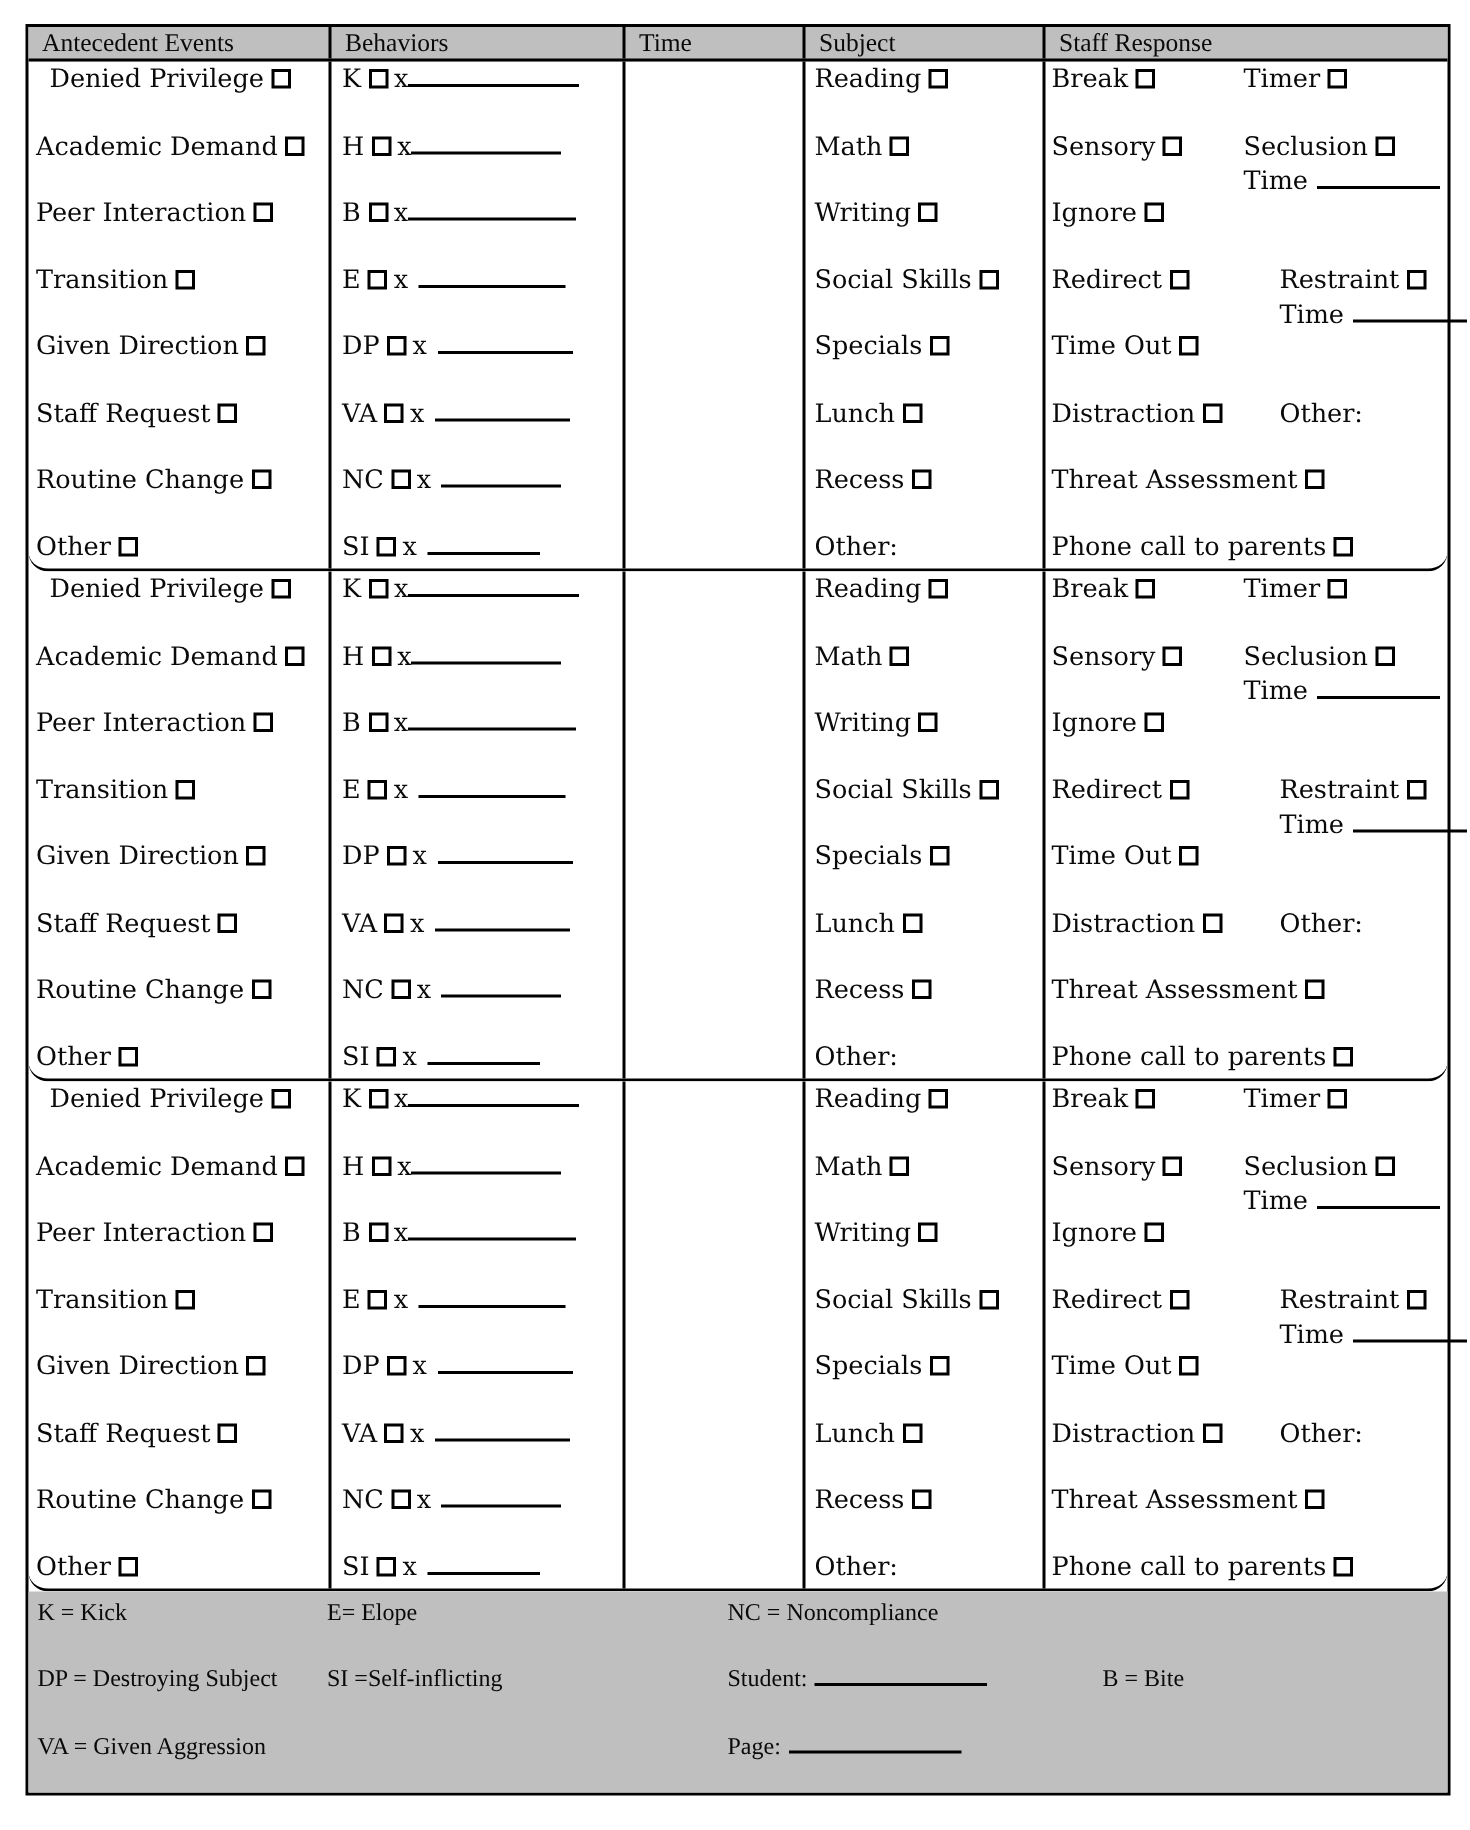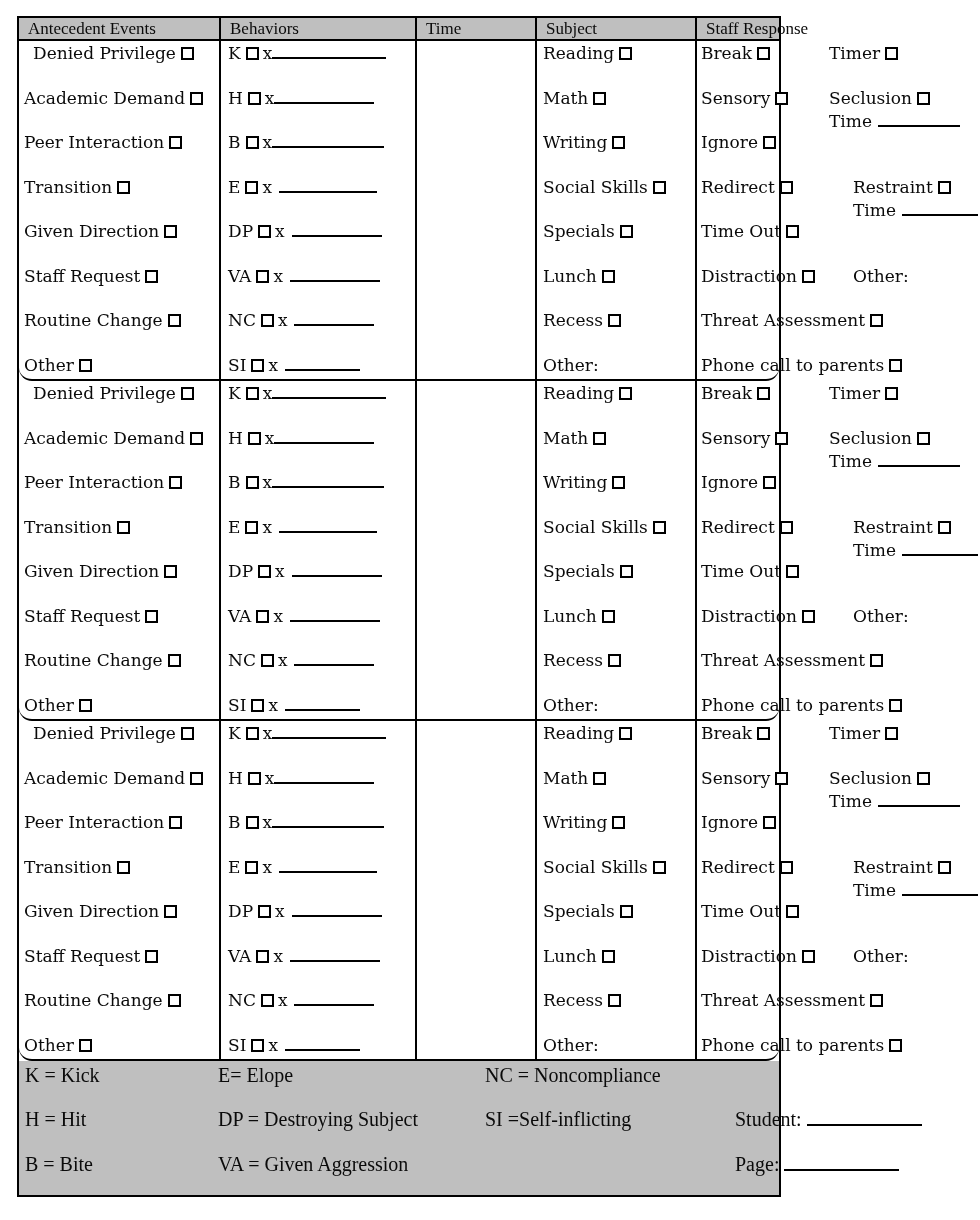--- a/index.html
+++ b/index.html
@@ -1,21 +1,21 @@
 <!DOCTYPE html>
 <html><head>
 <meta charset="utf-8">
 <style>
   html,body { margin:0; padding:0; background:#ffffff; }
   .sheet {
     position:relative; width:980px; height:1220px; background:#ffffff;
     font-family:"DejaVu Serif", serif; color:#0a0a0a; overflow:hidden;
   }
   .ftable {
-    position:absolute; left:17px; top:16px; width:764px;
+    position:absolute; left:17px; top:16px; width:950px;
     box-sizing:border-box; border:2px solid #000; background:#fff;
   }
   
   .thead {
     display:grid; grid-template-columns:202px 196px 120px 160px 268px;
     background:#bfbfbf; border-bottom:2px solid #000;
   }
   .hcell {
     height:21px; line-height:21px; font-family:"Liberation Serif", serif;
     font-size:17px; padding-left:9px; border-right:2px solid #000;
@@ -53,21 +53,21 @@
   .p128 { left:128px; }
   .p140 { left:152px; }
   .sub { top:23px; }
   .tline { width:82px; margin-left:6px; }
   .tline2 { width:76px; margin-left:6px; }
   
   .legend {
     background:#bfbfbf; height:134px; box-sizing:border-box;
     display:grid; grid-template-columns:193px 267px 250px auto;
     grid-template-rows:44px 45px 41px; padding:4px 0 0 6px;
-    font-family:"Liberation Serif", serif; font-size:20px;
+    font-family:"Liberation Serif", serif; font-size:16px;
   }
   .lcell { line-height:21px; white-space:nowrap; overflow:visible; }
   .lline {
     display:inline-block; width:115px; height:13px;
     border-bottom:2px solid #000; margin-left:5px;
   }
 </style>
 </head>
 <body>
 
@@ -296,21 +296,20 @@
       </div>
     </div>
 
   </div>
 <div class="legend" id="legend">
       <div class="lcell">K = Kick</div>
       <div class="lcell">E= Elope</div>
       <div class="lcell">NC = Noncompliance</div>
       <div class="lcell"></div>
 
-      <div class="lcell">H = Hit</div>
       <div class="lcell">DP = Destroying Subject</div>
       <div class="lcell">SI =Self-inflicting</div>
       <div class="lcell"><span>Student:</span><span class="lline"></span></div>
 
       <div class="lcell">B = Bite</div>
       <div class="lcell">VA = Given Aggression</div>
       <div class="lcell"></div>
       <div class="lcell"><span>Page:</span><span class="lline"></span></div>
     </div>
 

